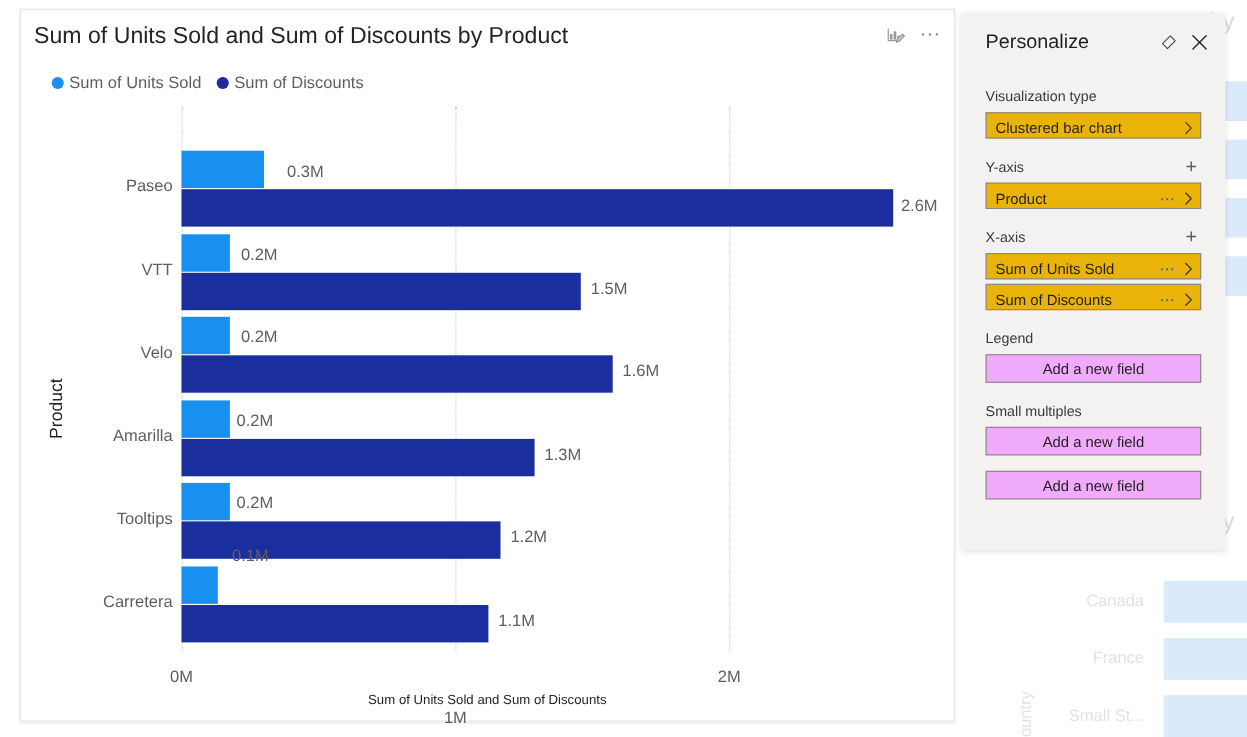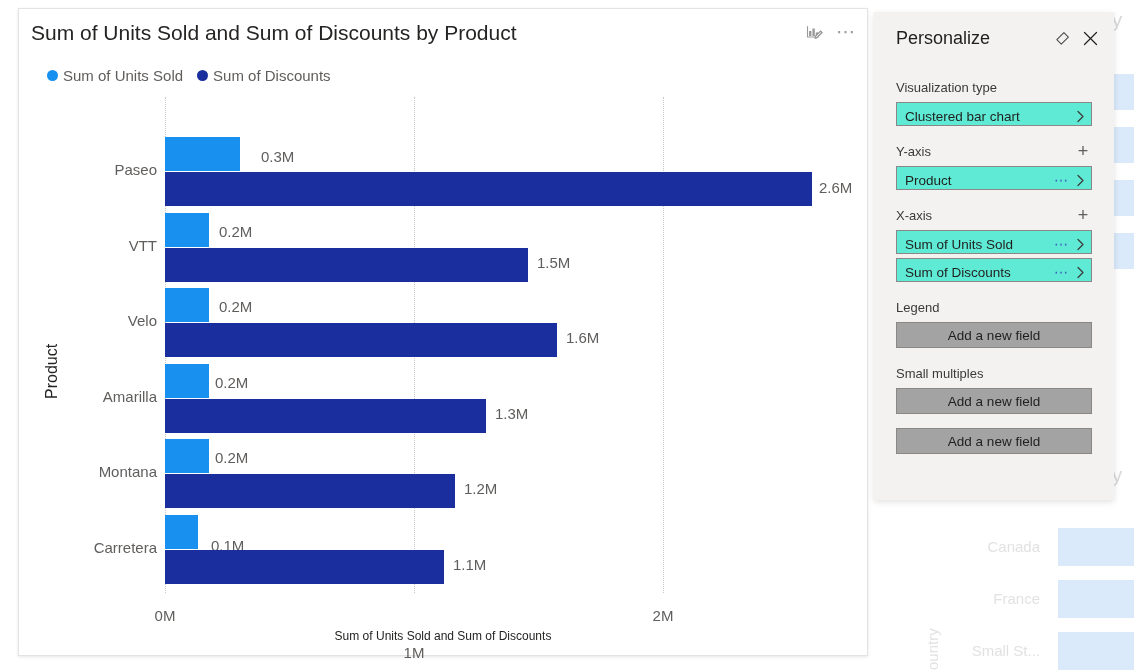--- a/index.html
+++ b/index.html
@@ -93,29 +93,29 @@
   .group-head{
     display:flex;align-items:center;justify-content:space-between;
     height:22px;margin-bottom:4px;margin-top:12px;
   }
   .group-label{font-size:13px;color:#3b3a39;white-space:nowrap;}
   .add-plus{
     font-size:18px;color:#605e5c;cursor:pointer;line-height:18px;
     width:18px;text-align:center;user-select:none;
   }
   .pill{
-    height:24px;background:#5eead4;border:1px solid #8a8886;
+    height:24px;background:#eab308;border:1px solid #8a8886;
     display:flex;align-items:center;padding:4px 6px 0 8px;box-sizing:border-box;
     margin-bottom:4px;cursor:pointer;
   }
   .pill-text{font-size:13.5px;color:#201f1e;flex:1;white-space:nowrap;overflow:hidden;}
   .pill-dots{font-size:14px;color:#3b5bbd;line-height:8px;letter-spacing:1px;margin-right:7px;}
   .pill-chev{color:#3b3a39;display:flex;align-items:center;}
   .addfield{
-    height:24px;background:#a3a3a3;border:1px solid #8a8886;
+    height:24px;background:#f0abfc;border:1px solid #8a8886;
     display:flex;align-items:center;justify-content:center;cursor:pointer;
   }
   .addfield-text{font-size:13.5px;color:#201f1e;white-space:nowrap;}
 </style>
 </head>
 <body>
 
 <div id="bg-layer">
   <div class="bg-title" style="left:1100px;top:8px;">by</div>
   <div class="bg-bar" style="left:1094px;top:74px;width:40px;height:36px;"></div>
@@ -190,29 +190,29 @@
     <div class="bar-label" style="left:200px;top:289px;">0.2M</div>
     <div class="bar" style="left:146px;top:314px;width:392px;height:34px;background:#1A2E9E;"></div>
     <div class="bar-label" style="left:547px;top:320px;">1.6M</div>
 
     <div class="cat-label" style="left:20px;top:379px;width:118px;">Amarilla</div>
     <div class="bar" style="left:146px;top:355px;width:44px;height:34px;background:#1890F0;"></div>
     <div class="bar-label" style="left:196px;top:365px;">0.2M</div>
     <div class="bar" style="left:146px;top:390px;width:321px;height:34px;background:#1A2E9E;"></div>
     <div class="bar-label" style="left:476px;top:396px;">1.3M</div>
 
-    <div class="cat-label" style="left:20px;top:454px;width:118px;">Montana</div>
+    <div class="cat-label" style="left:20px;top:454px;width:118px;">Tooltips</div>
     <div class="bar" style="left:146px;top:430px;width:44px;height:34px;background:#1890F0;"></div>
     <div class="bar-label" style="left:196px;top:440px;">0.2M</div>
     <div class="bar" style="left:146px;top:465px;width:290px;height:34px;background:#1A2E9E;"></div>
     <div class="bar-label" style="left:445px;top:471px;">1.2M</div>
 
     <div class="cat-label" style="left:20px;top:530px;width:118px;">Carretera</div>
     <div class="bar" style="left:146px;top:506px;width:33px;height:34px;background:#1890F0;"></div>
-    <div class="bar-label" style="left:192px;top:528px;">0.1M</div>
+    <div class="bar-label" style="left:192px;top:488px;">0.1M</div>
     <div class="bar" style="left:146px;top:541px;width:279px;height:34px;background:#1A2E9E;"></div>
     <div class="bar-label" style="left:434px;top:547px;">1.1M</div>
 
     <div class="xtick" style="left:116px;top:598px;width:60px;">0M</div>
     <div class="xtick" style="left:365px;top:598px;width:60px;margin-top:37px;">1M</div>
     <div class="xtick" style="left:614px;top:598px;width:60px;">2M</div>
 
     <div id="y-axis-title" style="left:24px;top:390px;">Product</div>
     <div id="x-axis-title">Sum of Units Sold and Sum of Discounts</div>
   </div>

